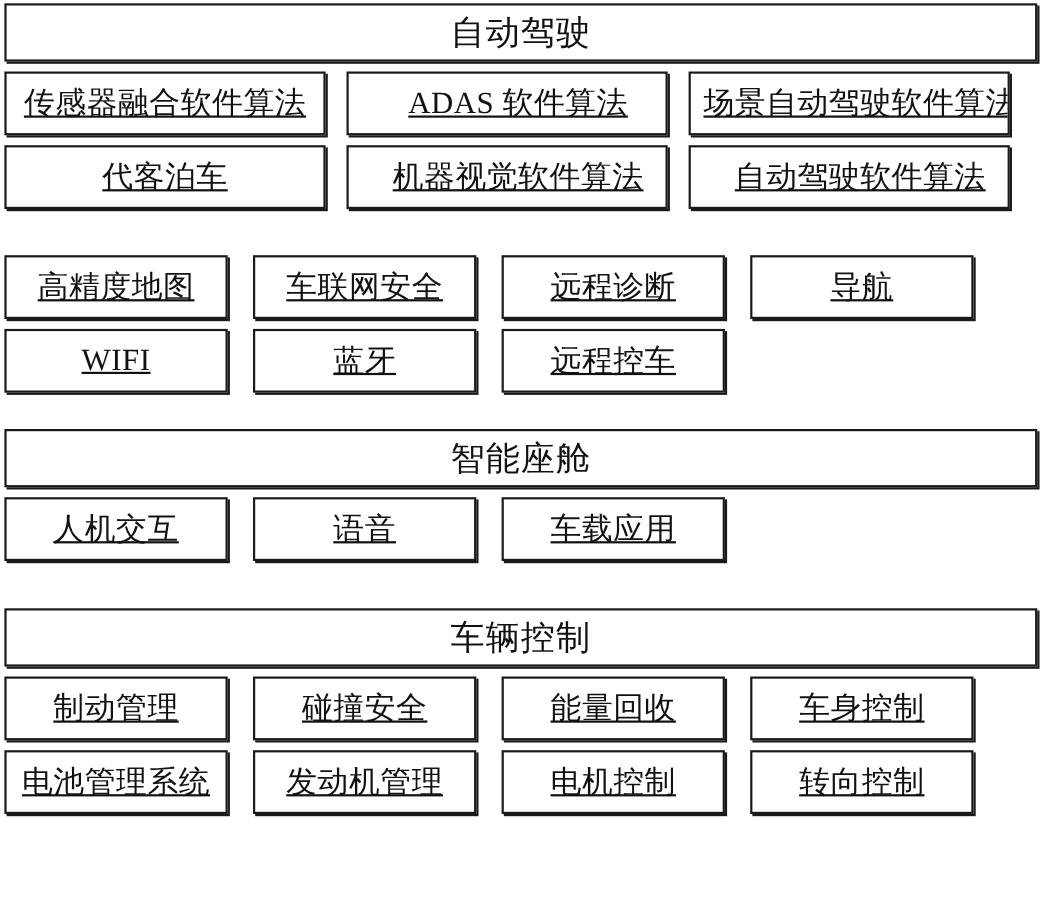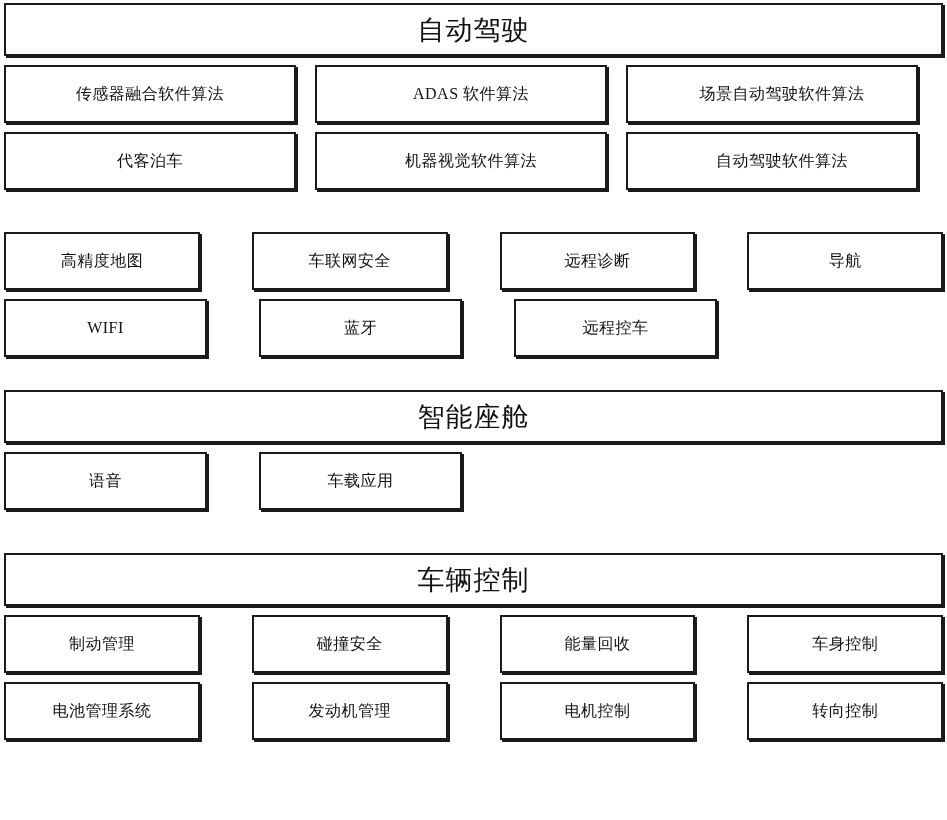--- a/index.html
+++ b/index.html
@@ -28,56 +28,57 @@
   .section-header {
     box-sizing: border-box;
     width: 100%;
     height: 53px;
     border: 2px solid #1a1a1a;
     box-shadow: 2px 2px 0 0 #1a1a1a;
     background: #ffffff;
     display: flex;
     align-items: center;
     justify-content: center;
-    font-size: 27px;
+    font-size: 31px;
     letter-spacing: 1px;
   }
   .row {
     display: flex;
     width: 100%;
     margin-top: 9px;
   }
   .cell {
     box-sizing: border-box;
     height: 58px;
     border: 2px solid #1a1a1a;
     box-shadow: 2px 2px 0 0 #1a1a1a;
     background: #ffffff;
     display: flex;
     align-items: center;
     justify-content: center;
-    font-size: 16px;
+    font-size: 28px;
     letter-spacing: 0.5px;
     white-space: nowrap;
     overflow: hidden;
+    text-decoration: underline;
   }
   
   .row.cols3 .cell {
     width: 292px;
   }
   .row.cols3 .cell + .cell {
     margin-left: 19px;
     padding-left: 20px;
   }
   
   .row.cols4 .cell {
     width: 203px;
   }
   .row.cols4 .cell + .cell {
-    margin-left: 52px;
+    margin-left: 23px;
   }
   .gap-md { height: 33px; }
   .gap-lg { height: 43px; }
 </style>
 </head>
 <body>
 
 <div id="diagram">
 
   <div class="section">
@@ -108,20 +109,21 @@
       <div class="cell">蓝牙</div>
       <div class="cell">远程控车</div>
     </div>
   </div>
 
   <div class="gap-md"></div>
 
   <div class="section">
     <div class="section-header">智能座舱</div>
     <div class="row cols4">
+      <div class="cell">人机交互</div>
       <div class="cell">语音</div>
       <div class="cell">车载应用</div>
     </div>
   </div>
 
   <div class="gap-lg"></div>
 
   <div class="section">
     <div class="section-header">车辆控制</div>
     <div class="row cols4">

